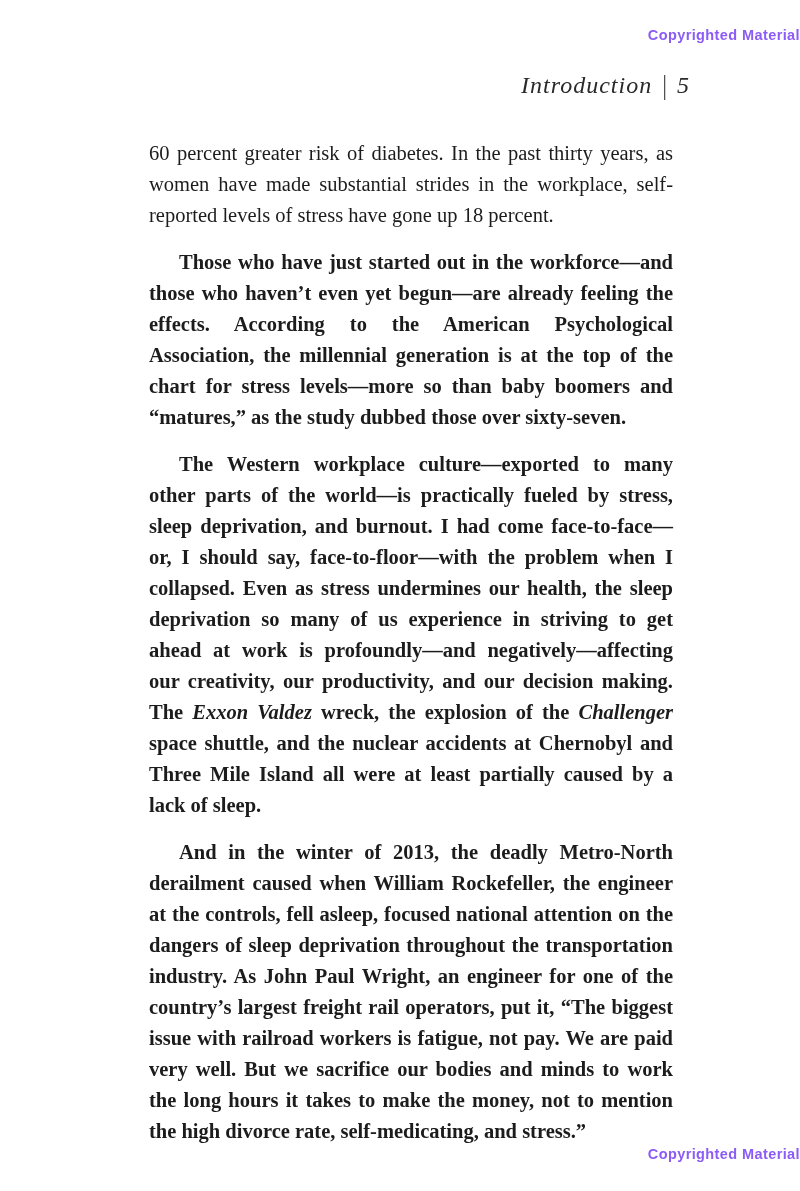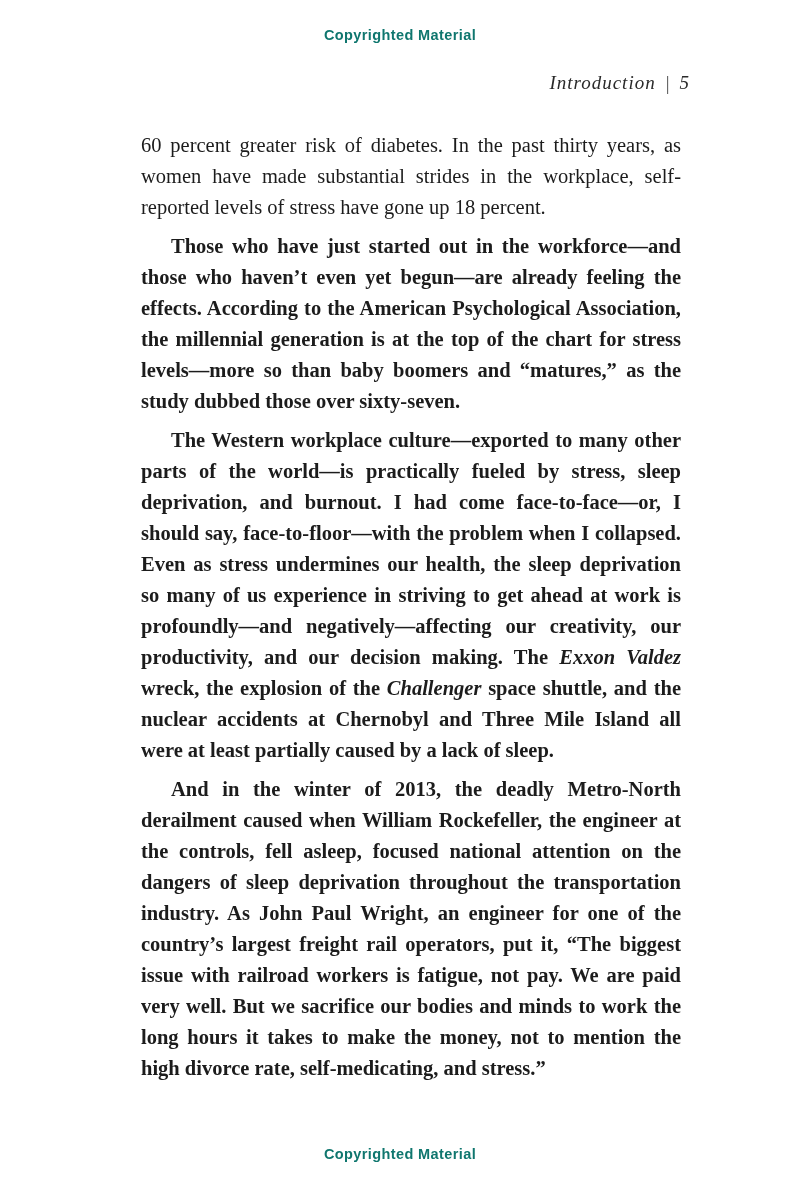--- a/index.html
+++ b/index.html
@@ -13,40 +13,40 @@
     height: 1191px;
     background: #ffffff;
     overflow: hidden;
     font-family: "Liberation Serif", serif;
     color: #1f1f1f;
   }
   .copyright {
     position: absolute;
     left: 0;
     width: 100%;
-    text-align: center;
+    text-align: right;
     font-family: "Liberation Sans", sans-serif;
     font-weight: bold;
     font-size: 14.5px;
     letter-spacing: 0.4px;
-    color: #0f766e;
+    color: #8b5cf6;
   }
   .copyright.top { top: 27px; }
   .copyright.bottom { top: 1146px; }
 
   .text-column {
     position: absolute;
     left: 133px;
     width: 556px;
   }
 
   .running-head {
     top: 72px;
     text-align: right;
-    font-size: 19px;
+    font-size: 24px;
     color: #2a2a2a;
   }
   .running-head .chapter {
     font-style: italic;
     letter-spacing: 1px;
   }
   .running-head .sep {
     display: inline-block;
     margin: 0 10px;
     font-style: normal;
@@ -58,21 +58,21 @@
   }
 
   .body-text {
     top: 122px;
     font-size: 20.5px;
     line-height: 31px;
     text-align: justify;
     color: #1c1c1c;
   }
   .body-text p.para {
-    margin: 8px;
+    margin: 16px;
     padding: 0;
   }
   .body-text p.para.indent {
     text-indent: 30px;
     font-weight: bold;
   }
   .body-text em {
     font-style: italic;
   }
 </style>

